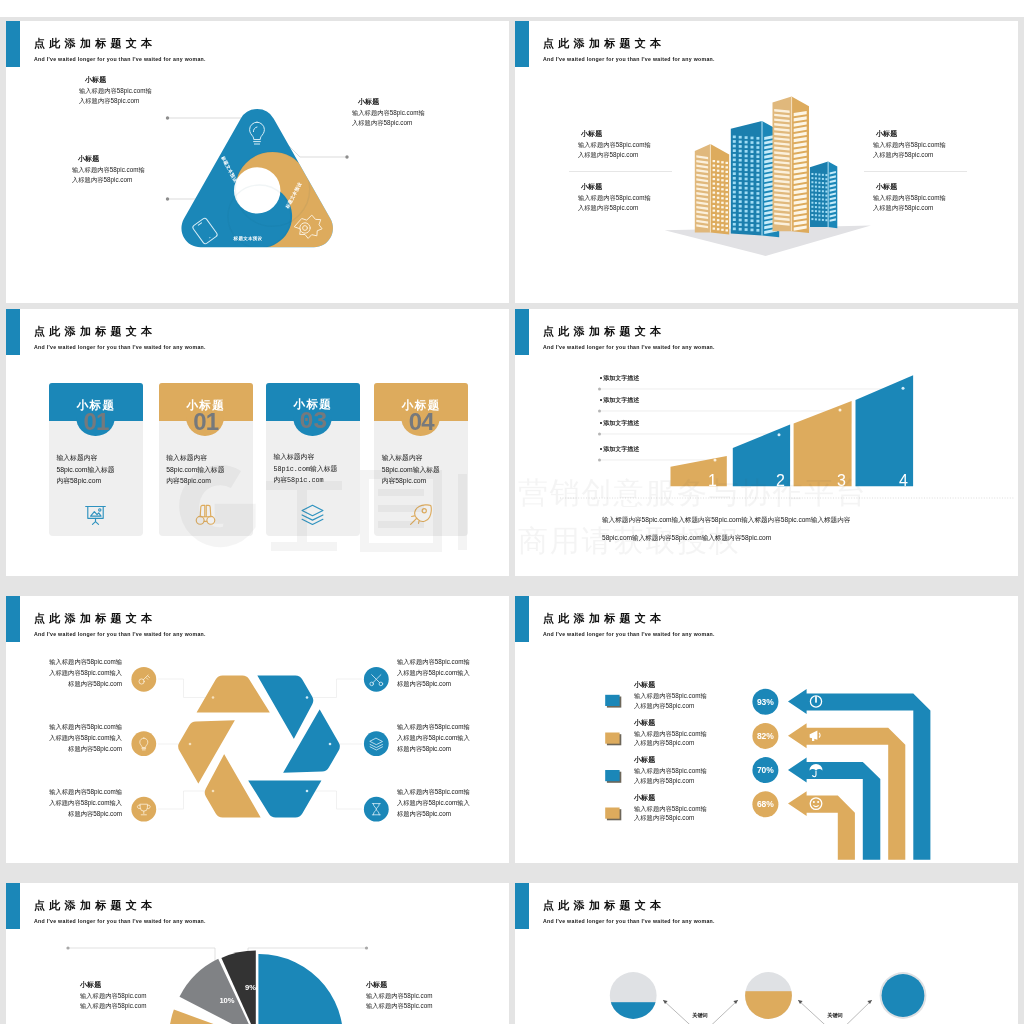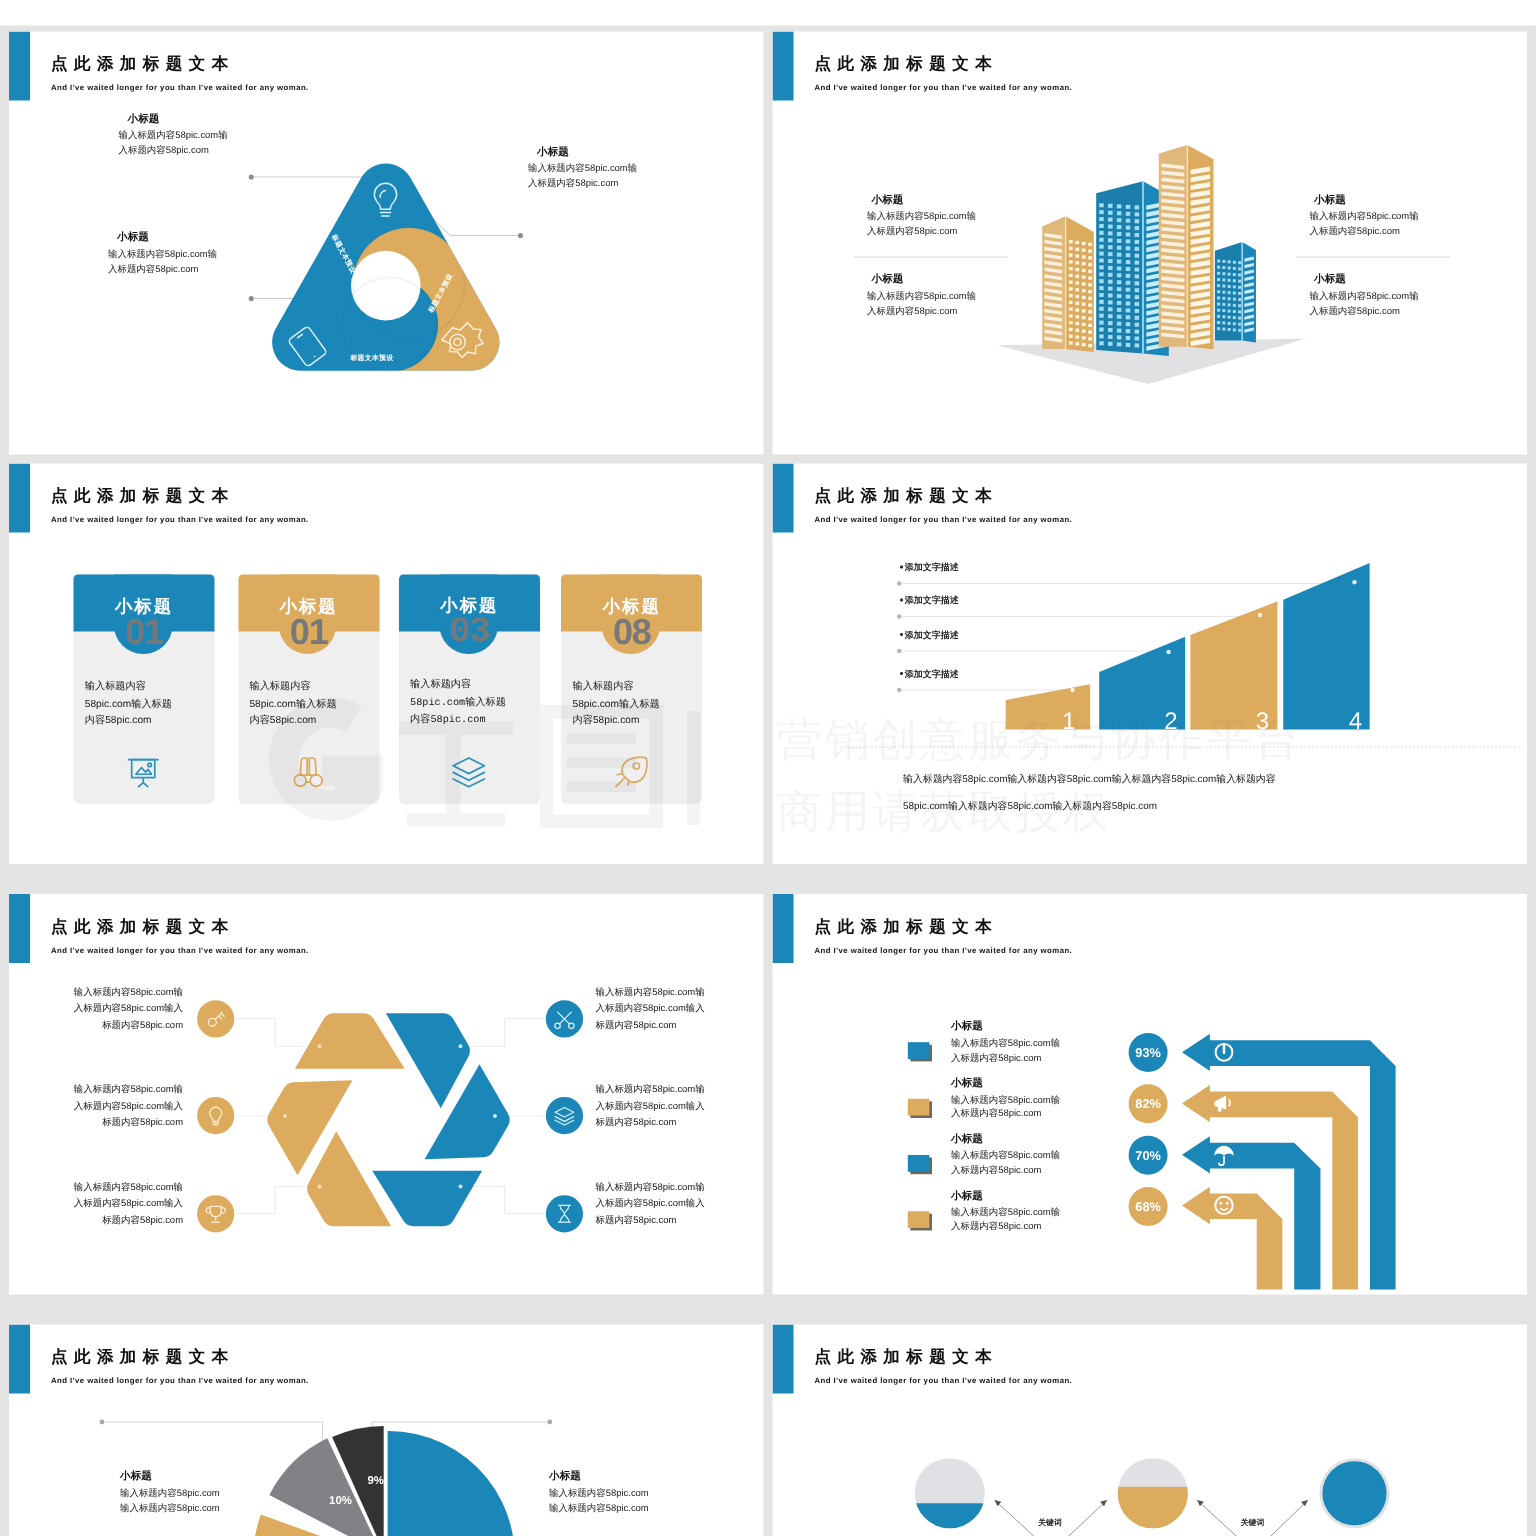--- a/index.html
+++ b/index.html
@@ -630,21 +630,21 @@
         </div>
         <svg class="card-icon" viewBox="0 0 24 24" fill="none" stroke="#2e92bf" stroke-width="1.1" stroke-linecap="round" stroke-linejoin="round">
           <path d="M12 3.2 L 22 8.2 L 12 13.2 L 2 8.2 Z"></path>
           <path d="M2 12.4 L 12 17.4 L 22 12.4"></path>
           <path d="M2 16.6 L 12 21.6 L 22 16.6"></path>
         </svg>
       </div>
       <div class="card" style="left:374.2px;">
         <div class="card-head" style="background:#ddab5d"></div>
         <div class="card-circ" style="background:#ddab5d"></div>
-        <div class="card-num">08</div>
+        <div class="card-num">04</div>
         <span class="card-title">小标题</span>
         <div class="card-body">
           <div>输入标题内容</div>
           <div>58pic.com输入标题</div>
           <div>内容58pic.com</div>
         </div>
         <svg class="card-icon" viewBox="0 0 24 24" fill="none" stroke="#ddab5d" stroke-width="1.1" stroke-linecap="round" stroke-linejoin="round">
           <path d="M8.4 15.6 c-3.9 -3.9 -1.6 -9.4 2.3 -11.3 c3.2 -1.6 8.6 -2.1 11.1 -1 c1.1 2.5 0.6 7.9 -1 11.1 c-1.9 3.9 -7.4 6.2 -11.3 2.3 z"></path>
           <circle cx="15.6" cy="8.4" r="2"></circle>
           <path d="M8.4 15.6 L 2.5 21.5 M6.2 13.3 l-2.8 0.6 M10.7 17.8 l-0.6 2.8"></path>

